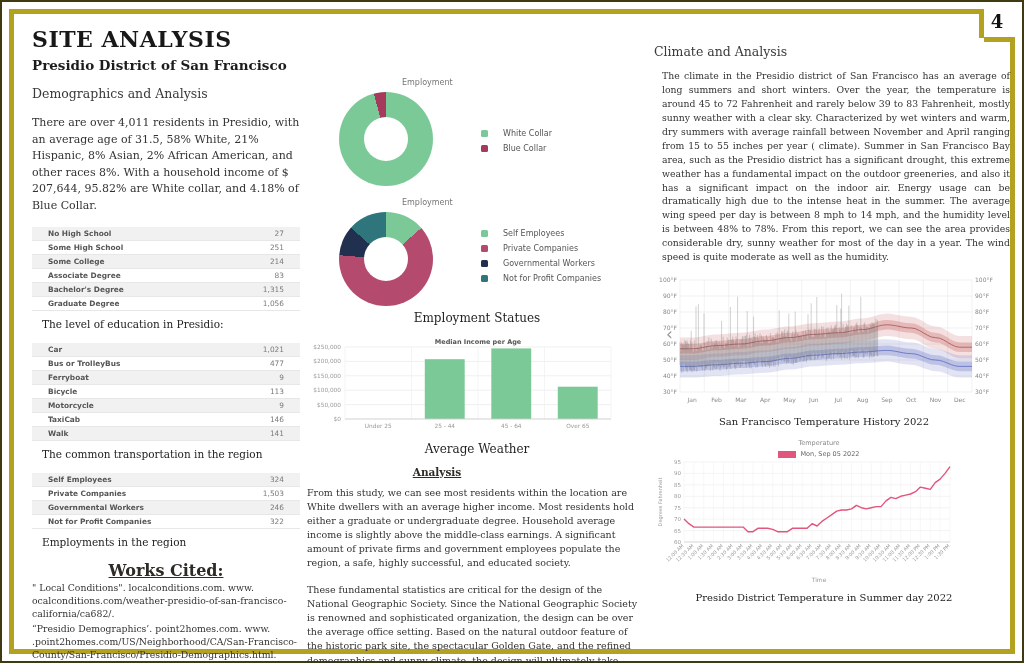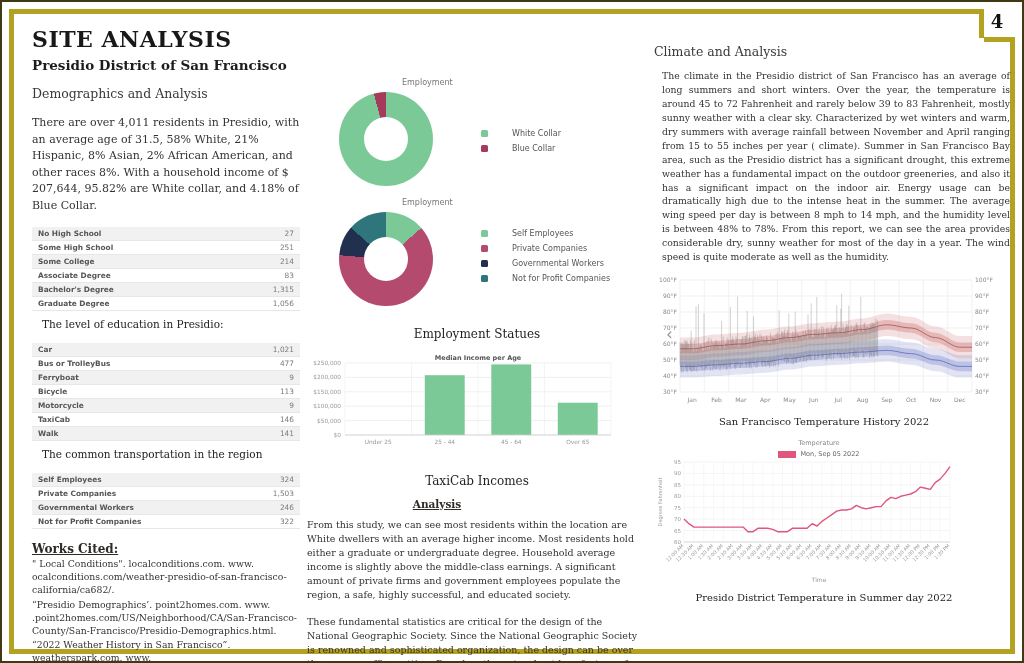--- a/index.html
+++ b/index.html
@@ -18,38 +18,38 @@
   .col{position:absolute;}
   .col-left{left:30px;top:24px;width:268px;}
   .col-mid{left:305px;top:76px;width:332px;}
   .col-right{left:652px;top:42px;width:350px;}
   .title{font-size:22px;font-weight:bold;letter-spacing:.5px;color:#181818;}
   .subtitle{font-size:13.5px;font-weight:bold;margin-top:5px;color:#1c1c1c;}
   .sec-heading{font-size:12.5px;color:#3a3a3a;margin-top:13px;}
   .intro{font-size:11px;line-height:1.5;margin:14px 0 0 0;color:#333;}
   .table{margin-top:13px;}
   .trow{display:flex;justify-content:space-between;align-items:center;height:11px;
-        padding:1px 6px;font-family:"DejaVu Sans",sans-serif;font-size:7.4px;
+        padding:1px 16px;font-family:"DejaVu Sans",sans-serif;font-size:7.4px;
         border-bottom:1px solid #e7e7e7;}
   .trow.alt{background:#f1f1f1;}
   .tl{font-weight:bold;color:#555;}
   .tv{color:#7a7a7a;}
   .caption{font-size:10.5px;margin:7px 0 0 10px;color:#222;}
-  .wc-head{font-weight:bold;text-decoration:underline;font-size:12px;margin-top:13px;}
+  .wc-head{text-align:center;font-weight:bold;text-decoration:underline;font-size:16px;margin-top:13px;}
   .cite{font-size:9.3px;line-height:1.42;color:#333;margin-top:1px;overflow-wrap:anywhere;}
   .chart-title{font-family:"DejaVu Sans",sans-serif;font-size:8px;color:#777;margin-left:54px;padding-left:41px;}
   .t2{margin-top:12px;}
   .donut-row{display:flex;align-items:center;}
   .donut{width:94px;height:94px;border-radius:50%;position:relative;margin-left:32px;margin-top:5px;flex:0 0 auto;}
   .donut::after{content:'';position:absolute;inset:25px;background:#fff;border-radius:50%;}
   .legend{margin-left:48px;}
-  .leg-item{display:flex;align-items:center;gap:24px;font-family:"DejaVu Sans",sans-serif;
+  .leg-item{display:flex;align-items:center;gap:15px;font-family:"DejaVu Sans",sans-serif;
             font-size:8px;color:#555;margin-bottom:6px;}
   .leg-swatch{width:7px;height:7px;border-radius:1.5px;display:inline-block;}
-  .mid-caption{font-size:12px;color:#1f1f1f;width:240px;margin-left:50px;text-align:center;margin-top:21px;}
+  .mid-caption{font-size:12px;color:#1f1f1f;width:240px;margin-left:50px;text-align:center;margin-top:5px;}
   #barchart{margin-top:12px;}
   .analysis-head{width:260px;text-align:center;font-weight:bold;text-decoration:underline;
                  font-size:10.5px;margin-top:10px;}
   .para{font-size:9.5px;line-height:1.48;color:#333;margin:8px 0 0 0;width:332px;}
   .para-j{font-size:9.3px;line-height:1.5;color:#333;margin:10px 0 0 8px;width:348px;text-align:justify;}
   .hist-wrap{position:relative;margin-top:10px;}
   .chevron{position:absolute;left:12px;top:50px;font-size:17px;color:#9a9a9a;cursor:pointer;
            font-family:"DejaVu Sans",sans-serif;}
   .r-caption{font-size:10px;color:#222;text-align:center;width:340px;margin-top:6px;}
   .c2{margin-top:9px;}
@@ -146,20 +146,21 @@
         </div>
         <div class="trow alt">
           <span class="tl">Governmental Workers</span>
           <span class="tv">246</span>
         </div>
         <div class="trow">
           <span class="tl">Not for Profit Companies</span>
           <span class="tv">322</span>
         </div>
       </div>
+    <div class="caption">Employments in the region</div>
     <div class="wc-head">Works Cited:</div>
     <div id="cites">
         <div class="cite">" Local Conditions". localconditions.com. www. ocalconditions.com/weather-presidio-of-san-francisco-california/ca682/.</div>
         <div class="cite">“Presidio Demographics’. point2homes.com. www. .point2homes.com/US/Neighborhood/CA/San-Francisco-County/San-Francisco/Presidio-Demographics.html.</div>
         <div class="cite">“2022 Weather History in San Francisco”. weatherspark.com. www. weatherspark.com/h/y/557/2022/Historical-Weather-during-2022-in-San-Francisco-California-United-States#Figures-Summary.</div>
       </div>
   </div>
 
   <div class="col col-mid">
     <div class="chart-title">Employment</div>
@@ -220,21 +221,21 @@
           <text x="137.75" y="91" font-size="5.8" fill="#999" text-anchor="middle" font-family="DejaVu Sans">25 - 44</text>
           <line x1="171" y1="10" x2="171" y2="82" stroke="#efefef" stroke-width="0.7"></line>
           <rect x="184.3" y="11.4" width="39.9" height="70.6" fill="#7cc998"></rect>
           <text x="204.25" y="91" font-size="5.8" fill="#999" text-anchor="middle" font-family="DejaVu Sans">45 - 64</text>
           <line x1="237.5" y1="10" x2="237.5" y2="82" stroke="#efefef" stroke-width="0.7"></line>
           <rect x="250.8" y="49.7" width="39.9" height="32.3" fill="#7cc998"></rect>
           <text x="270.75" y="91" font-size="5.8" fill="#999" text-anchor="middle" font-family="DejaVu Sans">Over 65</text>
           <line x1="304" y1="10" x2="304" y2="82" stroke="#efefef" stroke-width="0.7"></line>
           <line x1="38" y1="82" x2="304" y2="82" stroke="#cfcfcf" stroke-width="0.8"></line>
         </svg></div>
-    <div class="mid-caption">TaxiCab Incomes</div>
+    <div class="mid-caption">Average Weather</div>
     <div class="analysis-head">Analysis</div>
     <p class="para">From this study, we can see most residents within the location are White dwellers with an average higher income. Most residents hold either a graduate or undergraduate degree. Household average income is slightly above the middle-class earnings. A significant amount of private firms and government employees populate the region, a safe, highly successful, and educated society.</p>
     <p class="para" style="margin-top:13px;">These fundamental statistics are critical for the design of the National Geographic Society. Since the National Geographic Society is renowned and sophisticated organization, the design can be over the average office setting. Based on the natural outdoor feature of the historic park site, the spectacular Golden Gate, and the refined demographics and sunny climate, the design will ultimately take advantage of all these resources and incorporate thoughtfully.</p>
   </div>
 
   <div class="col col-right">
     <div class="sec-heading" style="margin-top:0;">Climate and Analysis</div>
     <p class="para-j">The climate in the Presidio district of San Francisco has an average of long summers and short winters. Over the year, the temperature is around 45 to 72 Fahrenheit and rarely below 39 to 83 Fahrenheit, mostly sunny weather with a clear sky. Characterized by wet winters and warm, dry summers with average rainfall between November and April ranging from 15 to 55 inches per year ( climate). Summer in San Francisco Bay area, such as the Presidio district has a significant drought, this extreme weather has a fundamental impact on the outdoor greeneries, and also it has a significant impact on the indoor air. Energy usage can be dramatically high due to the intense heat in the summer. The average wing speed per day is between 8 mph to 14 mph, and the humidity level is between 48% to 78%. From this report, we can see the area provides considerable dry, sunny weather for most of the day in a year. The wind speed is quite moderate as well as the humidity.</p>
     <div class="hist-wrap">
       <div id="histchart"><svg width="346" height="132" viewBox="0 0 346 132">

